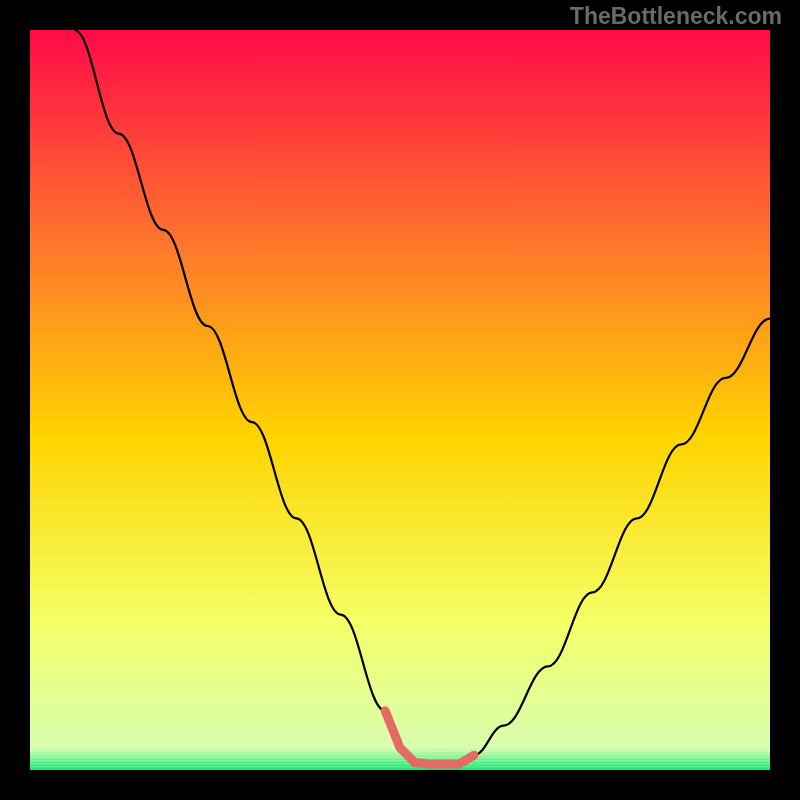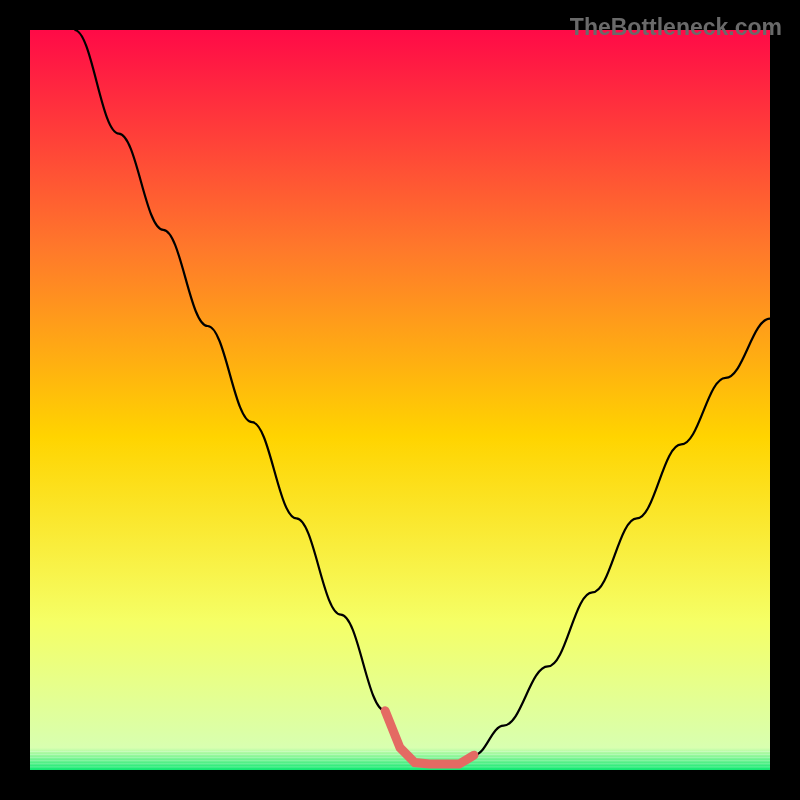--- a/index.html
+++ b/index.html
@@ -12,21 +12,21 @@
     overflow: hidden;
   }
   .container {
     width: 800px;
     height: 800px;
     position: relative;
     background: #000000;
   }
   .watermark {
     position: absolute;
-    top: 14px;
+    top: 3px;
     right: 18px;
     color: #6a6a6a;
     font-size: 23px;
     font-weight: bold;
     z-index: 10;
   }
   .plot-area {
     position: absolute;
     left: 30px;
     top: 30px;

